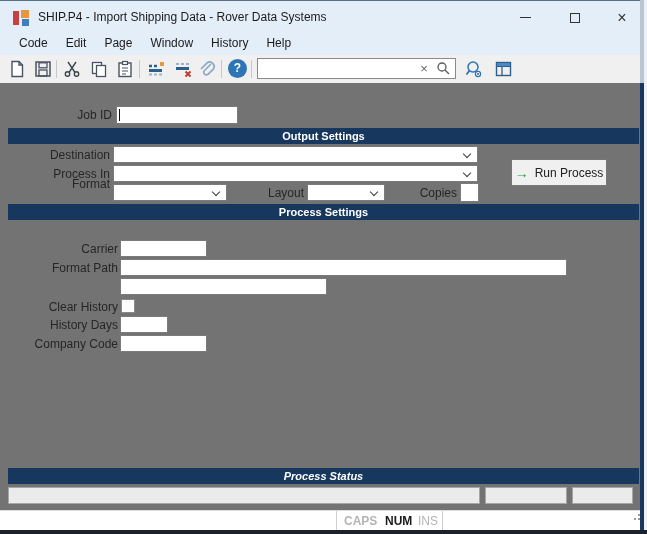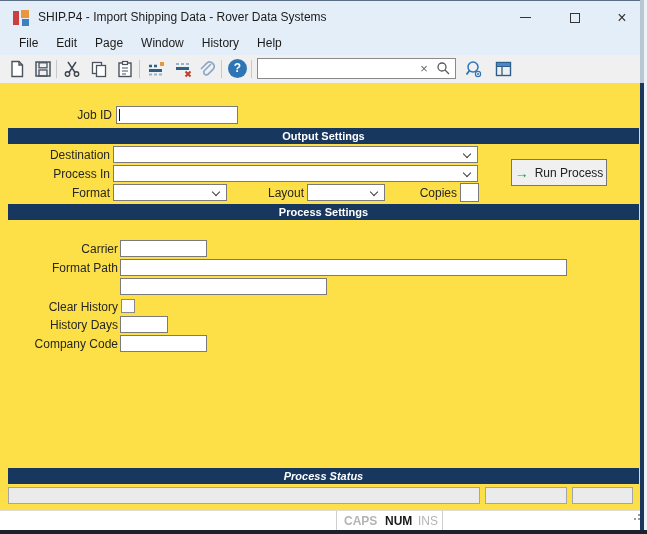--- a/index.html
+++ b/index.html
@@ -1,18 +1,18 @@
 <!DOCTYPE html>
 <html><head>
 <meta charset="utf-8">
 <style>
   * { margin:0; padding:0; box-sizing:border-box; }
   body { background:#ffffff; font-family:"Liberation Sans", sans-serif; }
   #window {
-    position:relative; width:647px; height:534px; background:#fde047;
+    position:relative; width:647px; height:534px; background:#737373;
     overflow:hidden; font-size:12px; color:#262626;
   }
   
   .topline { position:absolute; left:0; top:0; width:647px; height:1px; background:#5a6f85; }
   .titlebar { position:absolute; left:0; top:1px; width:647px; height:31px; background:#e4eef9; }
   .menubar  { position:absolute; left:0; top:32px; width:647px; height:23px; background:#e4eef9; display:flex; align-items:center; padding-left:10px; }
   .menubar .mitem { padding:0 9px; height:23px; line-height:23px; cursor:default; color:#1b1b1b; }
   .appicon { position:absolute; left:13px; top:9px; width:17px; height:16px; }
   .appicon .r { position:absolute; left:0; top:1px; width:6px; height:14px; background:#c9403f; }
   .appicon .o { position:absolute; left:8px; top:0; width:8px; height:8px; background:#e9973f; }
@@ -81,21 +81,21 @@
       </div>
     <div class="winbtn max">
         <div class="glyph-box"></div>
       </div>
     <div class="winbtn close">
         <span>×</span>
       </div>
   </div>
 
   <div class="menubar">
-    <div class="mitem">File</div>
+    <div class="mitem">Code</div>
     <div class="mitem">Edit</div>
     <div class="mitem">Page</div>
     <div class="mitem">Window</div>
     <div class="mitem">History</div>
     <div class="mitem">Help</div>
   </div>
 
   <div class="toolbar"></div>
 
   <div class="tbtn" style="left:7px;">
@@ -193,21 +193,21 @@
   <div class="lbl" style="left:0; top:148px; width:110px;">Destination</div>
   <div class="combo" style="left:113px; top:146px; width:365px; height:17px;">
     <span></span><span class="chev"></span>
   </div>
 
   <div class="lbl" style="left:0; top:167px; width:110px;">Process In</div>
   <div class="combo" style="left:113px; top:165px; width:365px; height:17px;">
     <span></span><span class="chev"></span>
   </div>
 
-  <div class="lbl" style="left:0; top:186px; width:110px;">Format</div>
+  <div class="lbl" style="left:0; top:177px; width:110px;">Format</div>
   <div class="combo" style="left:113px; top:184px; width:114px; height:17px;">
     <span></span><span class="chev"></span>
   </div>
   <div class="lbl" style="left:232px; top:186px; width:72px;">Layout</div>
   <div class="combo" style="left:307px; top:184px; width:78px; height:17px;">
     <span></span><span class="chev"></span>
   </div>
   <div class="lbl" style="left:386px; top:186px; width:71px;">Copies</div>
   <input class="inp" style="left: 460px; top: 183px; width: 19px; height: 19px;" value="">
 

